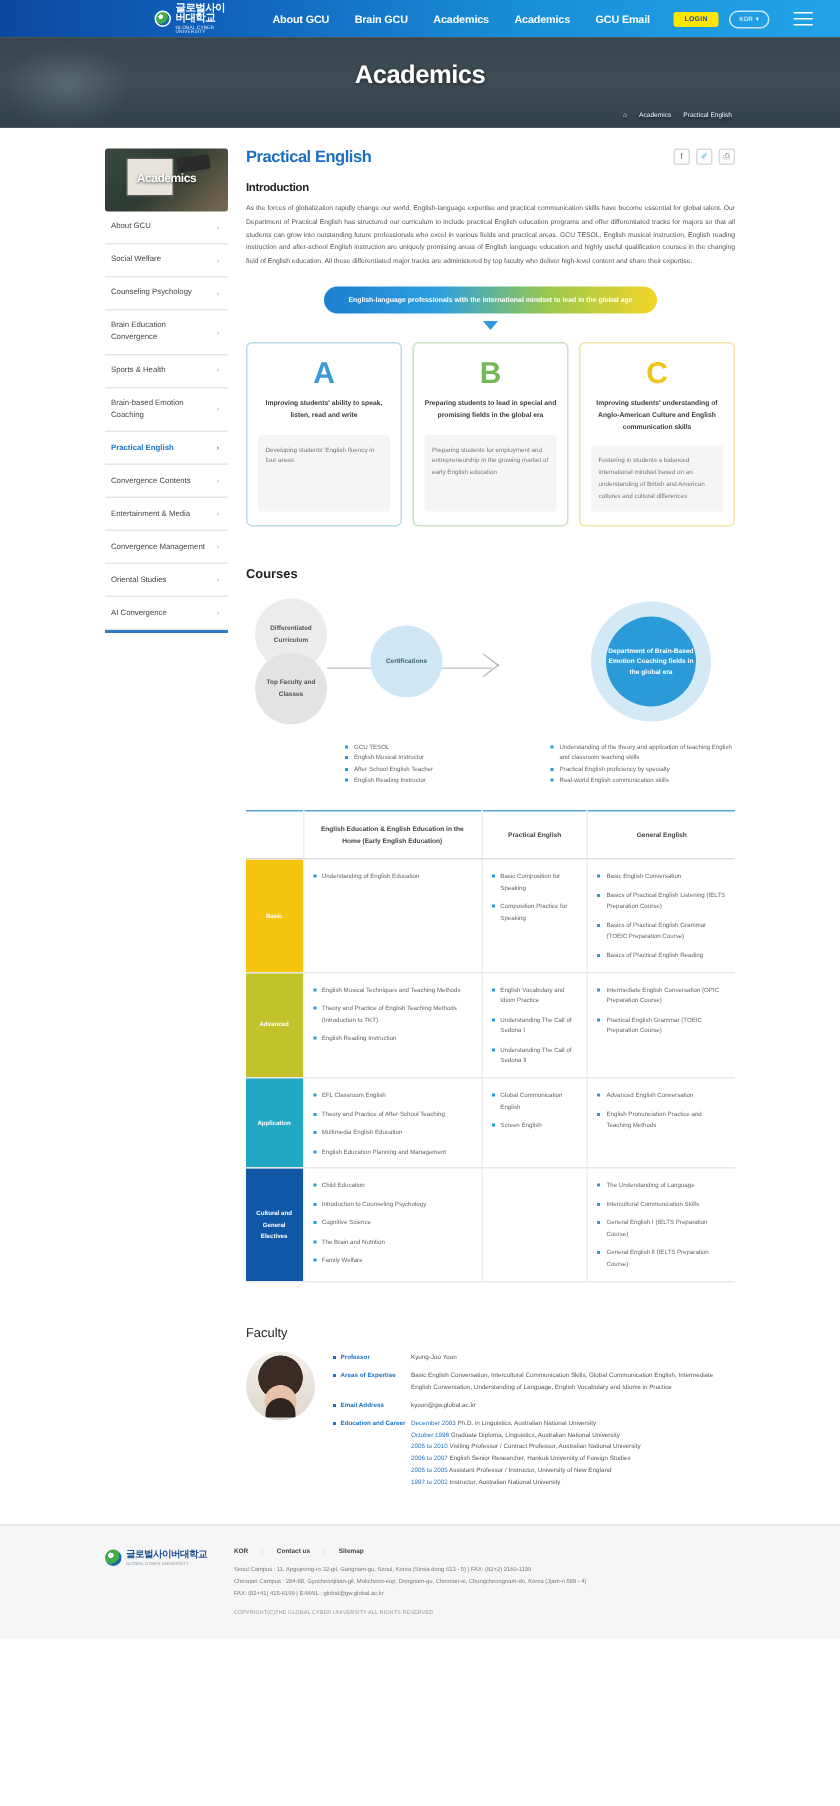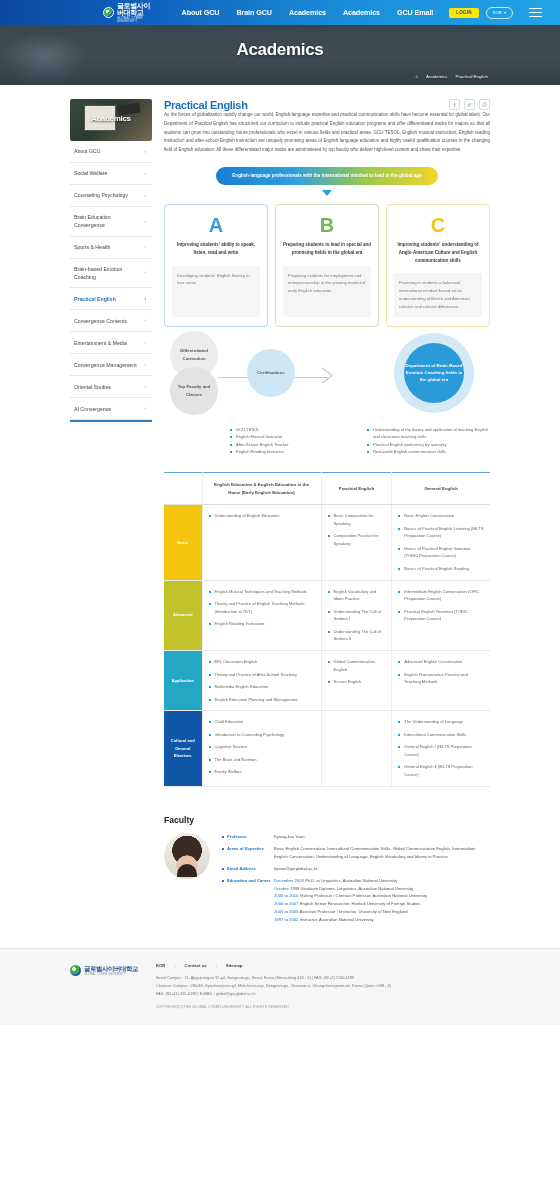--- a/index.html
+++ b/index.html
@@ -209,21 +209,21 @@
   .rowlabel.basic { background: #f5c40f; }
   .rowlabel.advanced { background: #c2c32a; }
   .rowlabel.application { background: #22a8c4; }
   .rowlabel.cultural { background: #1157a8; }
   .tlist li { list-style: none; position: relative; padding-left: 6px; margin-bottom: 5px; }
   .tlist li:last-child { margin-bottom: 0; }
   .tlist li:before { content: ""; position: absolute; left: 0; top: 3px;
     width: 2px; height: 2px; background: #2a9ad8; }
 
   
-  .fac-head { font-size: 8.6px; font-weight: bold; color: #222; margin: 28px 0 8px; }
+  .fac-head { font-size: 8.6px; font-weight: normal; color: #222; margin: 28px 0 8px; }
   .faculty { display: flex; gap: 12px; align-items: flex-start; padding-bottom: 20px; }
   .avatar {
     width: 46px; height: 46px; border-radius: 50%; flex: 0 0 46px; overflow: hidden;
     background: radial-gradient(circle at 50% 72%, #e6c2a8 0 26%, transparent 27%),
                 radial-gradient(circle at 50% 38%, #3a2c24 0 40%, transparent 41%),
                 linear-gradient(180deg, #f2efe9 0%, #ddd7cd 100%);
     position: relative;
   }
   .avatar:after {
     content: ""; position: absolute; left: 13px; bottom: 2px; width: 20px; height: 13px;
@@ -361,20 +361,21 @@
 
     <div class="title-row">
       <div class="page-title">Practical English</div>
       <div class="share">
         <div class="share-btn">f</div>
         <div class="share-btn tw">✐</div>
         <div class="share-btn pr">⎙</div>
       </div>
     </div>
 
+    <div class="sec-head">Introduction</div>
     <p class="intro-p">As the forces of globalization rapidly change our world, English-language expertise and practical communication skills have become essential for global talent. Our Department of Practical English has structured our curriculum to include practical English education programs and offer differentiated tracks for majors so that all students can grow into outstanding future professionals who excel in various fields and practical areas. GCU TESOL, English musical instruction, English reading instruction and after-school English instruction are uniquely promising areas of English language education and highly useful qualification courses in the changing field of English education. All these differentiated major tracks are administered by top faculty who deliver high-level content and share their expertise.</p>
 
     <div class="slogan-wrap">
       <div class="slogan">English-language professionals with the international mindset to lead in the global age</div>
     </div>
     <div class="arrow-down"></div>
 
     <div class="cards">
       <div class="card a">
         <div class="card-letter">A</div>
@@ -386,20 +387,21 @@
         <div class="card-head">Preparing students to lead in special and promising fields in the global era</div>
         <div class="card-body">Preparing students for employment and entrepreneurship in the growing market of early English education</div>
       </div>
       <div class="card c">
         <div class="card-letter">C</div>
         <div class="card-head">Improving students' understanding of Anglo-American Culture and English communication skills</div>
         <div class="card-body">Fostering in students a balanced international mindset based on an understanding of British and American cultures and cultural differences</div>
       </div>
     </div>
 
+    <div class="courses-head">Courses</div>
 
     <div class="diagram">
       <div class="conn"></div>
       <div class="conn-arrow"></div>
       <div class="circ c-curr">Differentiated Curriculum</div>
       <div class="circ c-fac">Top Faculty and Classes</div>
       <div class="circ c-cert">Certifications</div>
       <div class="circ c-outer"></div>
       <div class="circ c-inner">Department of Brain-Based Emotion Coaching fields in the global era</div>
     </div>

